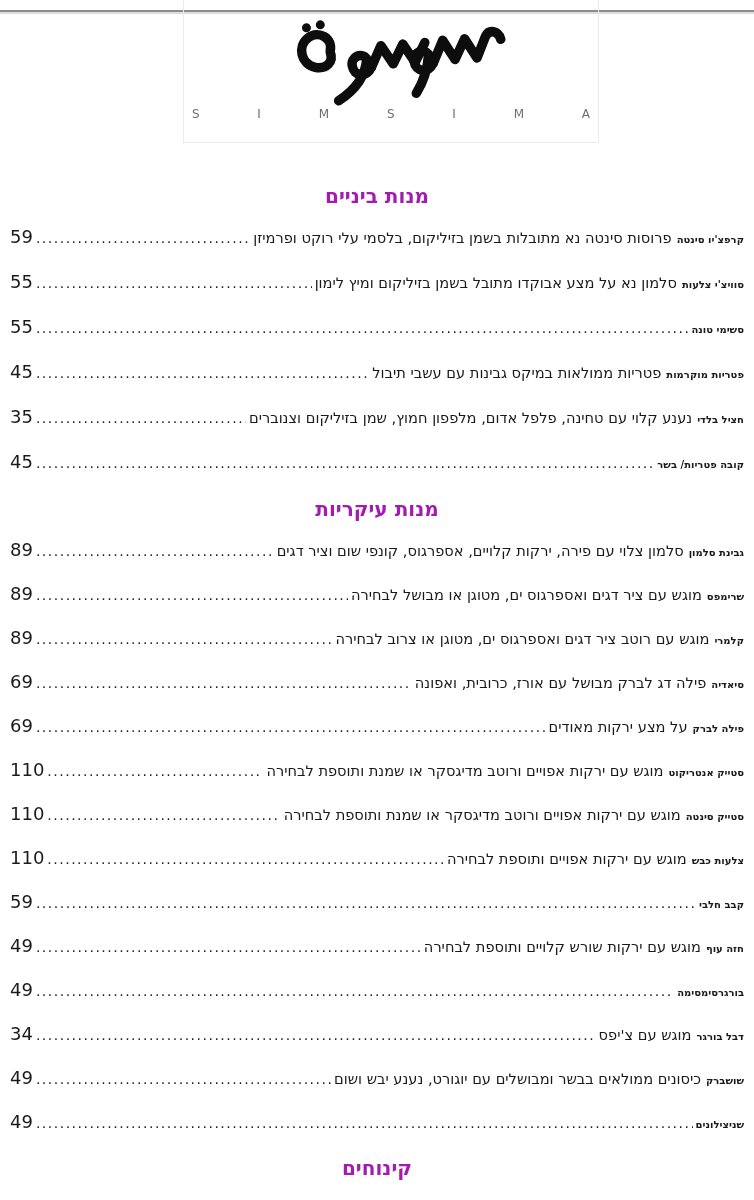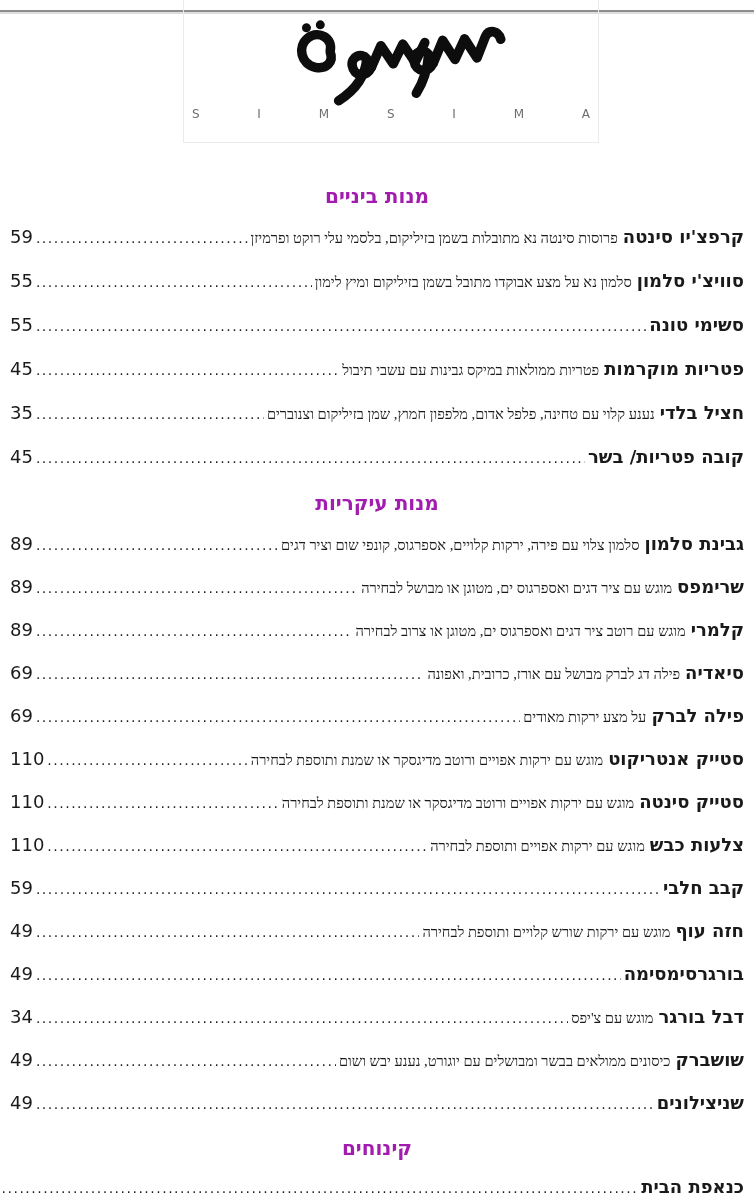--- a/index.html
+++ b/index.html
@@ -43,22 +43,22 @@
   .rows{margin-top:19px;}
   .sec-mains{margin-top:10px;}
   .sec-desserts{margin-top:5px;}
   .sec-desserts .rows{margin-top:17px;}
   .menu-row{
     display:flex;align-items:baseline;
     line-height:19px;margin-bottom:23px;
     font-size:14.6px;white-space:nowrap;
   }
   .sec-mains .menu-row{margin-bottom:22px;}
-  .item-name{font-weight:700;font-size:18px;flex-shrink:0;}
-  .item-desc{margin-right:5px;overflow:hidden;font-family:Liberation Serif, serif;}
+  .item-name{font-weight:700;font-size:10px;flex-shrink:0;}
+  .item-desc{margin-right:5px;overflow:hidden;}
   .leader{
     flex:1 1 0;min-width:12px;overflow:hidden;
     margin:0 3px;direction:ltr;text-align:right;
   }
   .leader::after{
     content:"..................................................................................................................................................................................";
     letter-spacing:1.5px;font-size:14px;color:#1f1f1f;
   }
   .item-price{flex-shrink:0;font-size:18px;}
   .two-col{display:grid;grid-template-columns:1fr 1fr;column-gap:44px;}
@@ -99,21 +99,21 @@
       <h2 class="section-title">מנות ביניים</h2>
       <div class="rows">
   <div class="menu-row">
     <span class="item-name">קרפצ'יו סינטה</span>
     <span class="item-desc">פרוסות סינטה נא מתובלות בשמן בזיליקום, בלסמי עלי רוקט ופרמיזן</span>
     <span class="leader"></span>
     <span class="item-price">59</span>
   </div>
 
   <div class="menu-row">
-    <span class="item-name">סוויצ'י סלמון</span>
+    <span class="item-name">סוויצ'י צלעות</span>
     <span class="item-desc">סלמון נא על מצע אבוקדו מתובל בשמן בזיליקום ומיץ לימון</span>
     <span class="leader"></span>
     <span class="item-price">55</span>
   </div>
 
   <div class="menu-row">
     <span class="item-name">סשימי טונה</span>
     <span class="leader"></span>
     <span class="item-price">55</span>
   </div>

